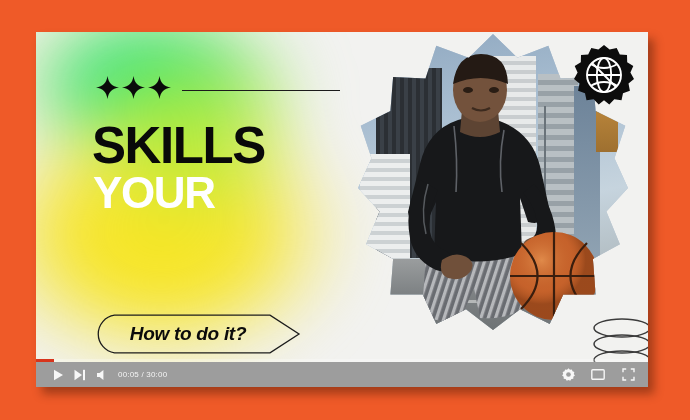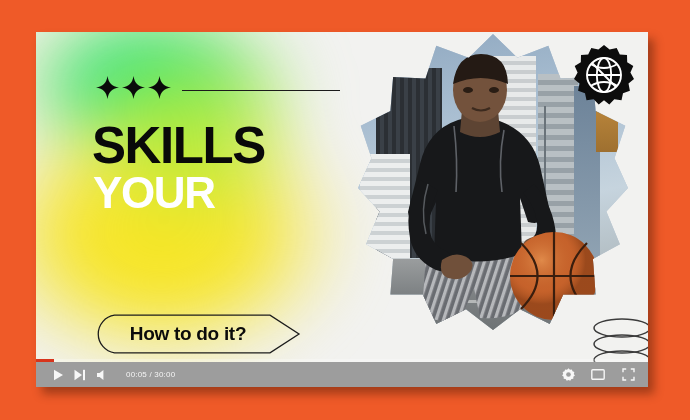--- a/index.html
+++ b/index.html
@@ -136,20 +136,21 @@
     left: 0; top: 0;
     width: 188px;
     height: 40px;
     display: flex;
     align-items: center;
     justify-content: center;
     font-size: 19px;
     font-weight: 700;
     color: #0b0b0b;
     letter-spacing: -.3px;
+    font-style: italic;
   }
 
   
   #sparkles-bottom {
     position: absolute;
     left: 56px;
     top: 330px;
     display: flex;
     align-items: center;
     gap: 2px;
@@ -239,21 +240,21 @@
   }
   .ctrl {
     display: flex;
     align-items: center;
     justify-content: center;
     width: 22px;
     height: 25px;
     cursor: pointer;
   }
   #time-display {
-    margin-left: 13px;
+    margin-left: 5px;
     font-size: 8px;
     color: #f4f4f4;
     letter-spacing: .2px;
     white-space: nowrap;
   }
   .spacer { flex: 1 1 auto; }
   #right-controls { display: flex; align-items: center; gap: 8px; }
 </style>
 </head>
 <body>

